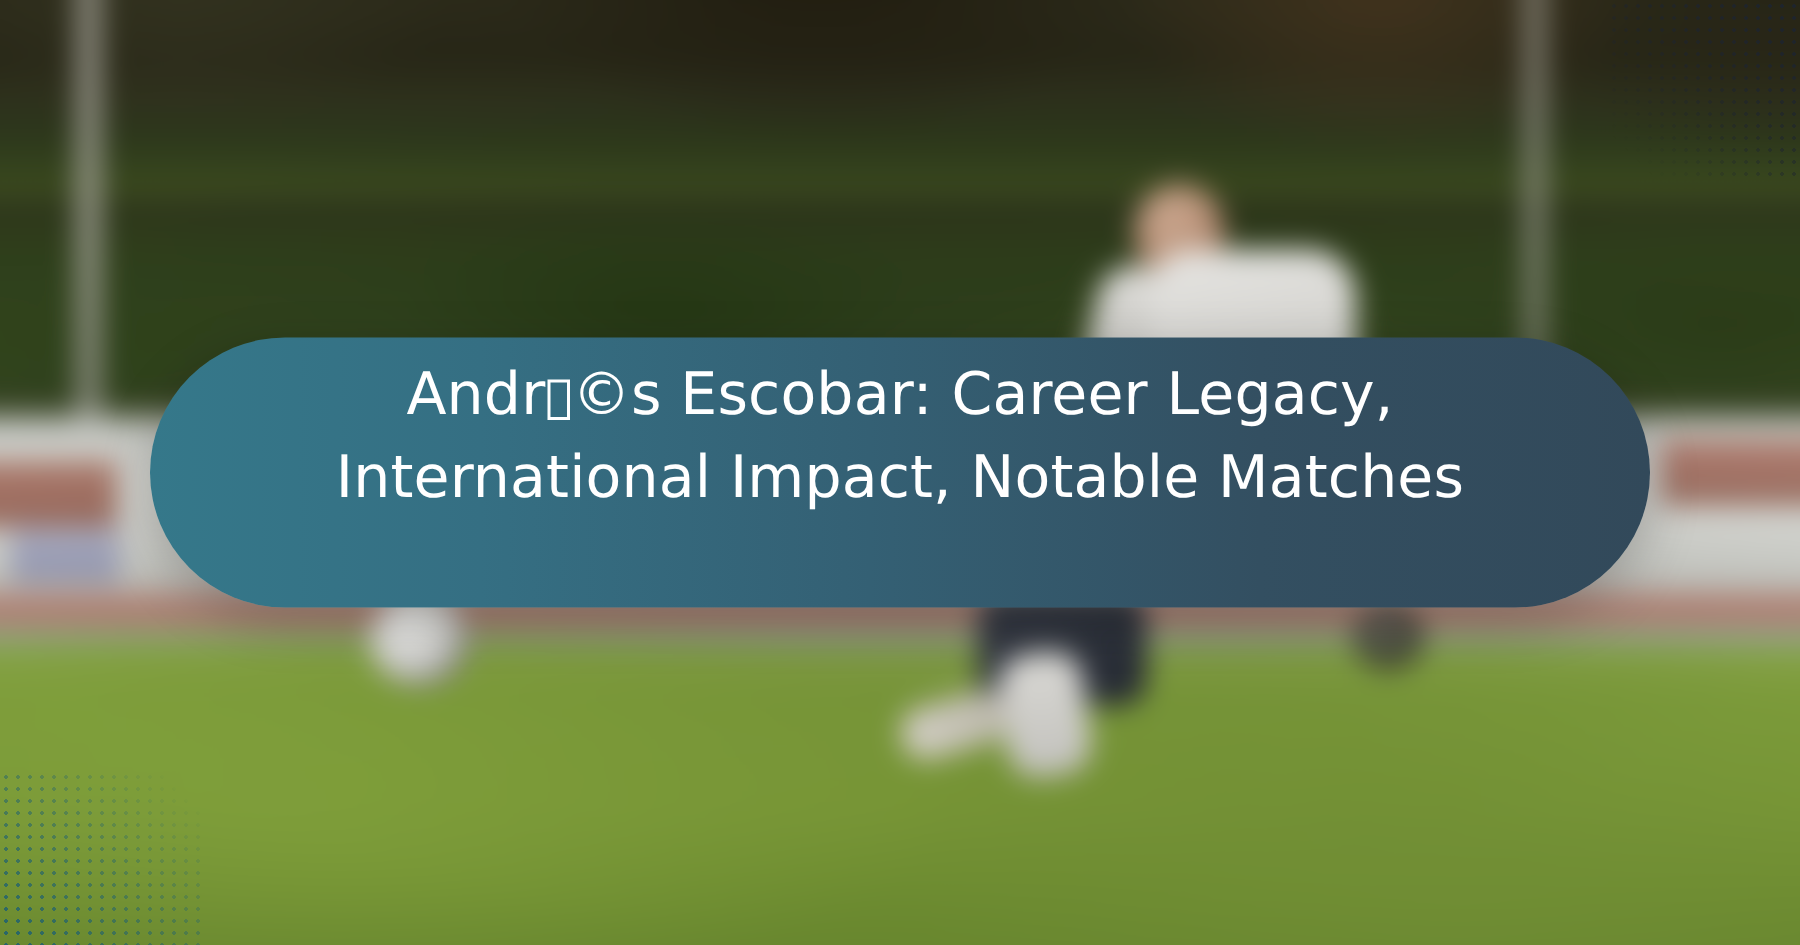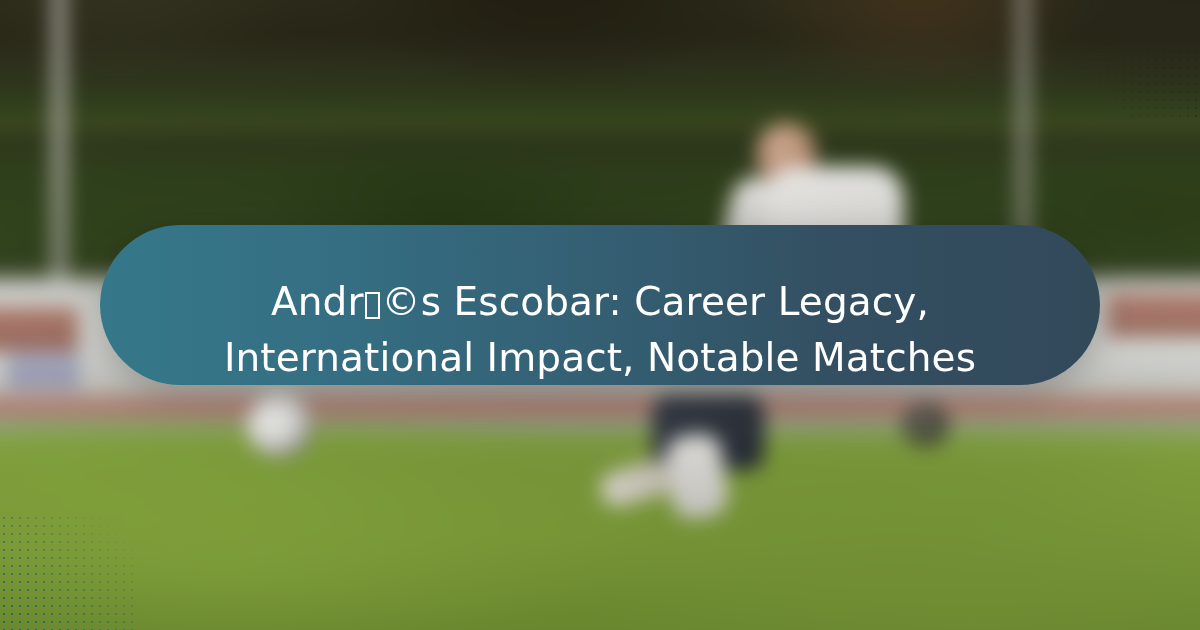--- a/index.html
+++ b/index.html
@@ -202,27 +202,27 @@
     color:#22626f;
     opacity:.9;
     -webkit-mask-image:linear-gradient(45deg, rgba(0,0,0,1) 6%, rgba(0,0,0,.5) 48%, rgba(0,0,0,0) 90%);
             mask-image:linear-gradient(45deg, rgba(0,0,0,1) 6%, rgba(0,0,0,.5) 48%, rgba(0,0,0,0) 90%);
   }
 
   
   .title-card{
     position:absolute;
     left:100px; top:225px;
-    width:1000px; height:160px;
+    width:1000px; height:180px;
     border-radius:90px;
     background:linear-gradient(90deg, #35788a 0%, #356f83 22%, #346074 48%, #334f61 74%, #32495a 100%);
     display:flex;
-    align-items:flex-end;
+    align-items:flex-start;
     justify-content:center;
-    padding:0 70px;
+    padding:11px 70px;
     box-shadow:0 10px 34px rgba(0,0,0,.22);
   }
 
   .title-text{
     color:#ffffff;
     font-family:"DejaVu Sans", sans-serif;
     font-size:39px;
     font-weight:400;
     line-height:1.42;
     text-align:center;

